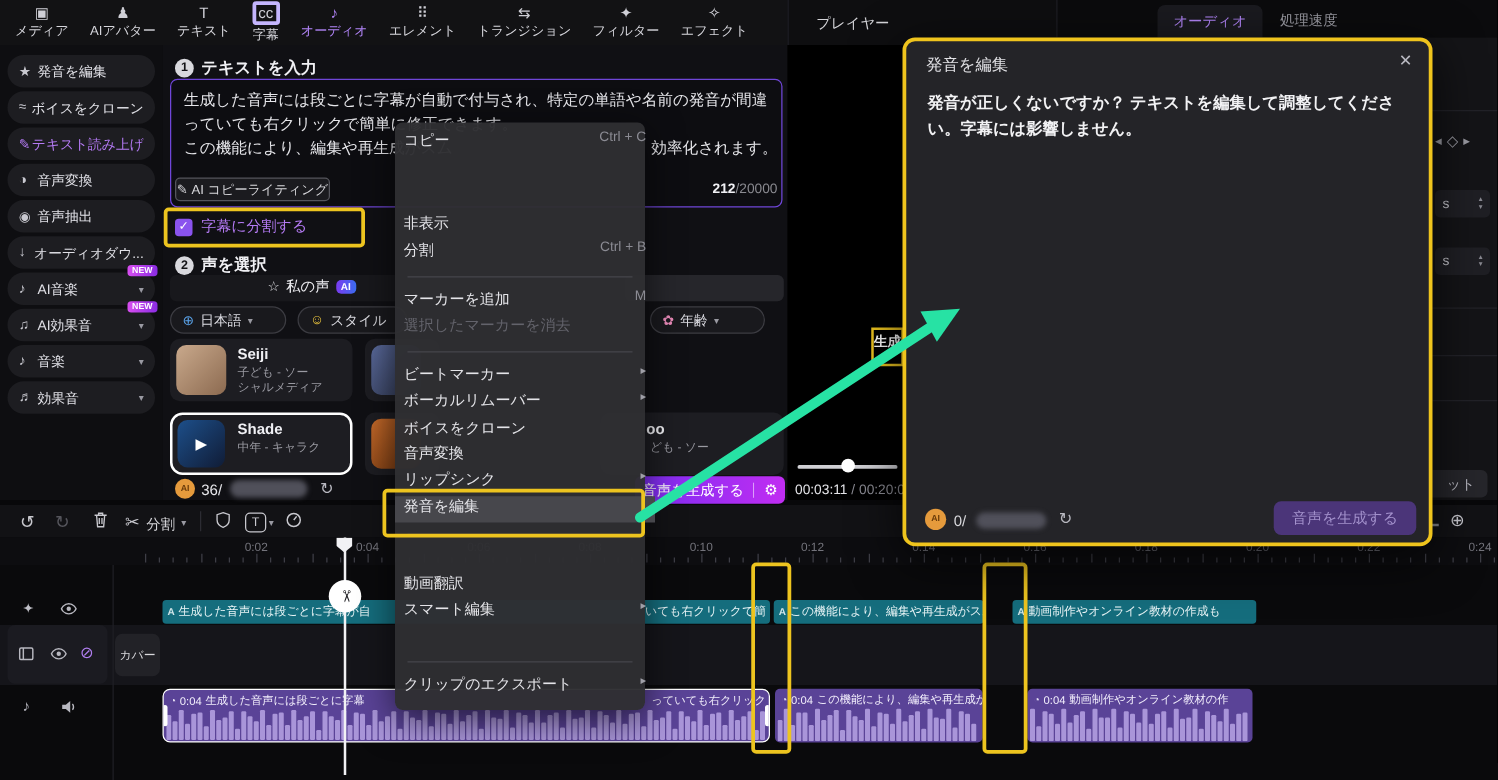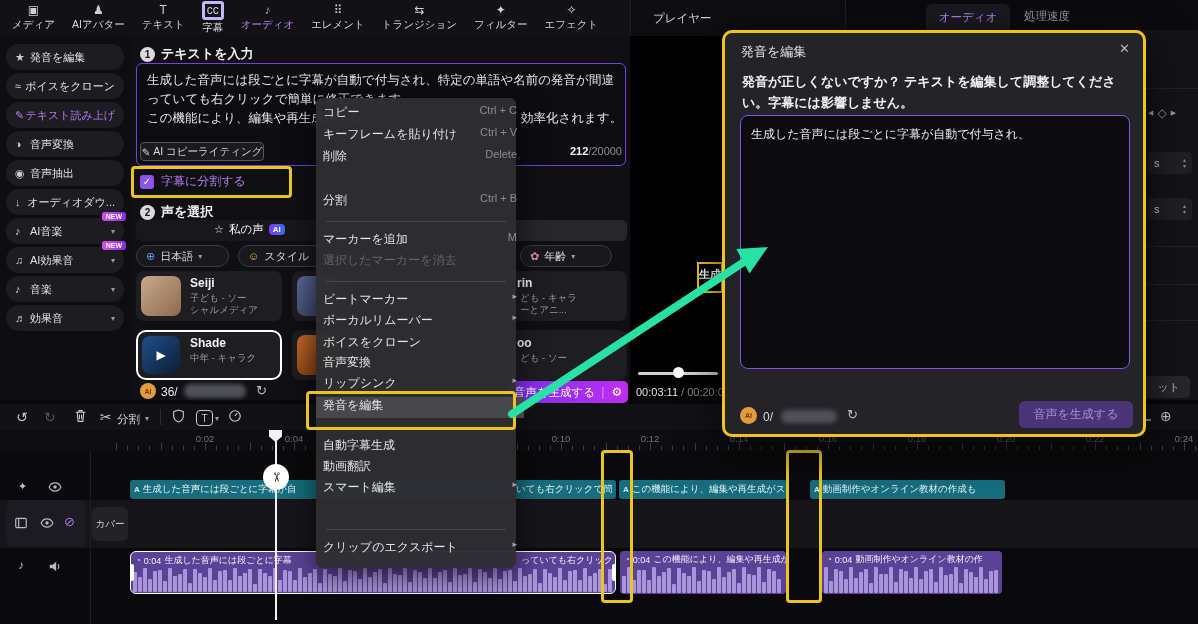--- a/index.html
+++ b/index.html
@@ -238,25 +238,20 @@
   </div>
 
   <div class="vcard" style="left:136px;top:271px;width:146px">
     <div class="ab" style="left:5px;top:5px;width:40px;height:40px;border-radius:8px;background:linear-gradient(135deg,#c9a98c,#8c6a50)"></div>
     <div class="ab vname" style="left:54px;top:5px">Seiji</div>
     <div class="ab vdesc" style="left:54px;top:21px">子ども - ソー</div>
     <div class="ab vdesc" style="left:54px;top:33px">シャルメディア</div>
   </div>
   <div class="vcard" style="left:292px;top:271px;width:60px">
     <div class="ab" style="left:5px;top:5px;width:40px;height:40px;border-radius:8px;background:linear-gradient(135deg,#5a6a9c,#303850)"></div>
-  </div>
-  <div class="vcard" style="left:480px;top:271px;width:147px">
-    <div class="ab vname" style="left:37px;top:5px">rin</div>
-    <div class="ab vdesc" style="left:40px;top:21px">ども - キャラ</div>
-    <div class="ab vdesc" style="left:40px;top:33px">ーとアニ...</div>
   </div>
   <div class="vcard" style="left:136px;top:330px;width:146px;border:2px solid #fff;border-radius:10px;box-sizing:border-box">
     <div class="ab" style="left:4px;top:4px;width:38px;height:38px;border-radius:8px;background:linear-gradient(135deg,#1d4f8a,#101c36);display:flex;align-items:center;justify-content:center">
       <span style="color:#fff;font-size:12px">▶</span>
     </div>
     <div class="ab vname" style="left:52px;top:4px">Shade</div>
     <div class="ab vdesc" style="left:52px;top:20px">中年 - キャラク</div>
   </div>
   <div class="vcard" style="left:292px;top:330px;width:60px">
     <div class="ab" style="left:5px;top:5px;width:40px;height:40px;border-radius:8px;background:linear-gradient(135deg,#c66a2a,#6b330e)"></div>
@@ -710,27 +705,22 @@
   <div class="playcap"></div>
   <div class="scisscircle">
       <span style="display:inline-block;transform:rotate(90deg)">✂</span>
     </div>
 
   <div class="ab cmenu">
     <div class="mrow" style="top:6px">
         <span>コピー</span>
         <span class="sc">Ctrl + C</span>
       </div>
-    <div class="mrow" style="top:28px">
-        <span>キーフレームを貼り付け</span>
-        <span class="sc">Ctrl + V</span>
-      </div>
-    <div class="mrow" style="top:50px">
-        <span>削除</span>
-        <span class="sc">Delete</span>
+    <div class="mrow" style="top:72px">
+        <span>非表示</span>
       </div>
     <div class="mrow" style="top:94px">
         <span>分割</span>
         <span class="sc">Ctrl + B</span>
       </div>
     <div class="mdiv" style="top:123px"></div>
     <div class="mrow" style="top:133px">
         <span>マーカーを追加</span>
         <span class="sc">M</span>
       </div>
@@ -753,44 +743,38 @@
         <span>音声変換</span>
       </div>
     <div class="mrow" style="top:277px">
         <span>リップシンク</span>
         <span class="sub">▸</span>
       </div>
     <div class="mrow hl" style="top:299px">
         <span>発音を編集</span>
       </div>
     <div class="mdiv" style="top:329px"></div>
-    <div class="mrow" style="top:339px">
-        <span>自動字幕生成</span>
-      </div>
     <div class="mrow" style="top:360px">
         <span>動画翻訳</span>
       </div>
     <div class="mrow" style="top:381px">
         <span>スマート編集</span>
         <span class="sub">▸</span>
       </div>
     <div class="mdiv" style="top:431px"></div>
     <div class="mrow" style="top:441px">
         <span>クリップのエクスポート</span>
         <span class="sub">▸</span>
       </div>
   </div>
 
   <div class="ab dialog">
     <span class="ab" style="left:16px;top:10px;font-size:13px;color:#e0e0e4">発音を編集</span>
     <span class="ab" style="left:394px;top:8px;font-size:13px;color:#b8b8c0;cursor:pointer">✕</span>
     <div class="ab" style="left:17px;top:38px;width:390px;font-size:13px;font-weight:bold;line-height:21px;color:#f2f2f4">発音が正しくないですか？ テキストを編集して調整してください。字幕には影響しません。</div>
-    <div class="ab dlgtxt" style="left:15px;top:82px;width:390px;height:254px">
-      <span>生成した音声には段ごとに字幕が自動で付与され、</span>
-    </div>
     <div class="ab coin" style="left:15px;top:374px;width:17px;height:17px;font-size:7px">AI</div>
     <span class="ab" style="left:38px;top:377px;font-size:12px;color:#d8d8dc">0/</span>
     <div class="ab blurpill" style="left:56px;top:377px;width:56px;height:13px"></div>
     <span class="ab" style="left:122px;top:374px;font-size:13px;color:#b8b8c0">↻</span>
     <div class="ab dlgbtn" style="left:294px;top:368px;width:114px;height:27px">
       <span>音声を生成する</span>
     </div>
   </div>
 
   <div class="ybox" style="left:131px;top:166px;width:155px;height:26px"></div>

